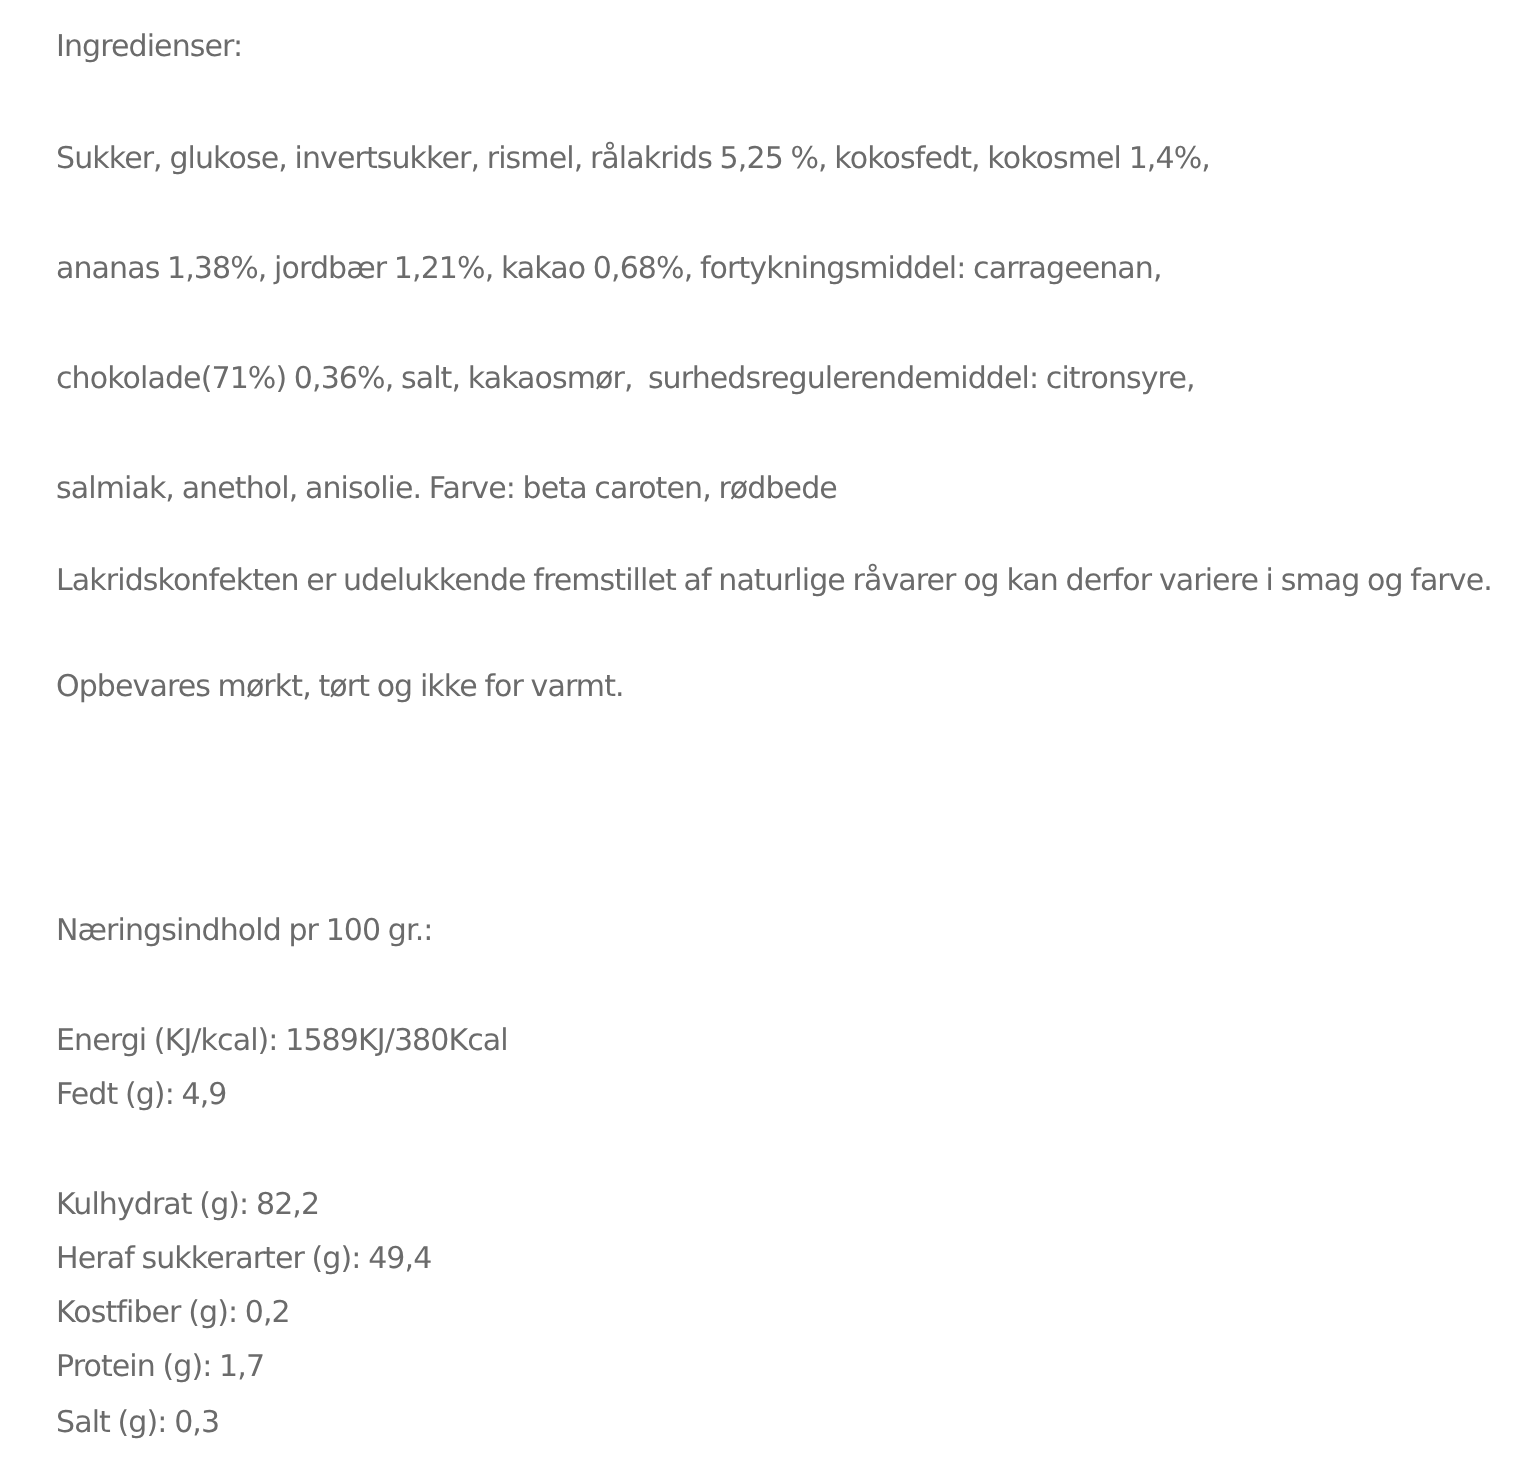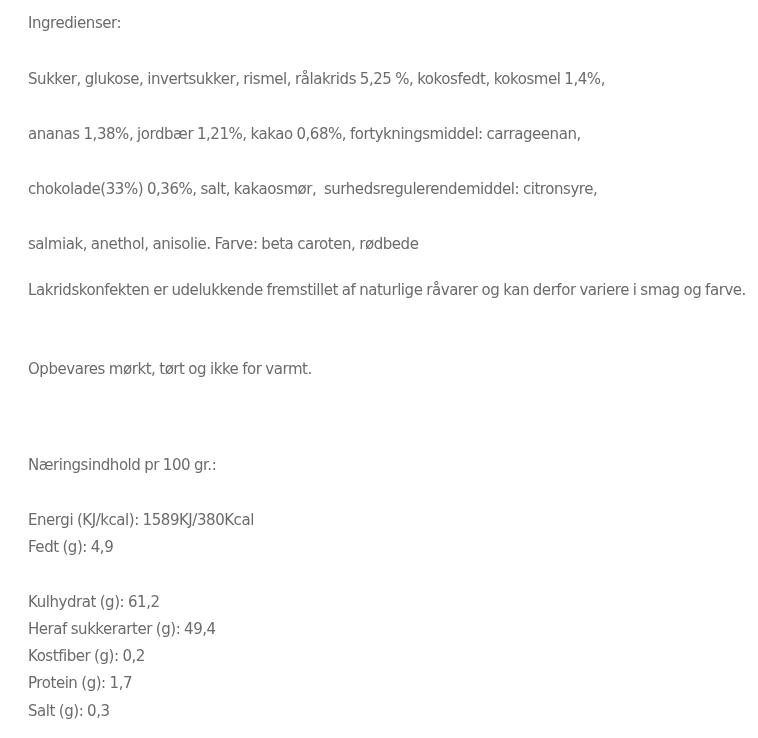--- a/index.html
+++ b/index.html
@@ -30,28 +30,28 @@
     }
   </style>
 </head>
 <body>
 
 <div class="page">
   <div class="line" style="top:13px;">Ingredienser:</div>
 
   <div class="line" style="top:69px;">Sukker, glukose, invertsukker, rismel, rålakrids 5,25 %, kokosfedt, kokosmel 1,4%,</div>
   <div class="line" style="top:124px;">ananas 1,38%, jordbær 1,21%, kakao 0,68%, fortykningsmiddel: carrageenan,</div>
-  <div class="line" style="top:179px;">chokolade(33%) 0,36%, salt, kakaosmør,  surhedsregulerendemiddel: citronsyre,</div>
+  <div class="line" style="top:179px;">chokolade(71%) 0,36%, salt, kakaosmør,  surhedsregulerendemiddel: citronsyre,</div>
   <div class="line" style="top:234px;">salmiak, anethol, anisolie. Farve: beta caroten, rødbede</div>
 
   <div class="line" style="top:280px;">Lakridskonfekten er udelukkende fremstillet af naturlige råvarer og kan derfor variere i smag og farve.</div>
-  <div class="line" style="top:359px;">Opbevares mørkt, tørt og ikke for varmt.</div>
+  <div class="line" style="top:333px;">Opbevares mørkt, tørt og ikke for varmt.</div>
 
   <div class="line" style="top:455px;">Næringsindhold pr 100 gr.:</div>
 
   <div class="line" style="top:510px;">Energi (KJ/kcal): 1589KJ/380Kcal</div>
   <div class="line" style="top:537px;">Fedt (g): 4,9</div>
-  <div class="line" style="top:592px;">Kulhydrat (g): 61,2</div>
+  <div class="line" style="top:592px;">Kulhydrat (g): 82,2</div>
   <div class="line" style="top:619px;">Heraf sukkerarter (g): 49,4</div>
   <div class="line" style="top:646px;">Kostfiber (g): 0,2</div>
   <div class="line" style="top:673px;">Protein (g): 1,7</div>
   <div class="line" style="top:701px;">Salt (g): 0,3</div>
 </div>
 
 </body></html>

